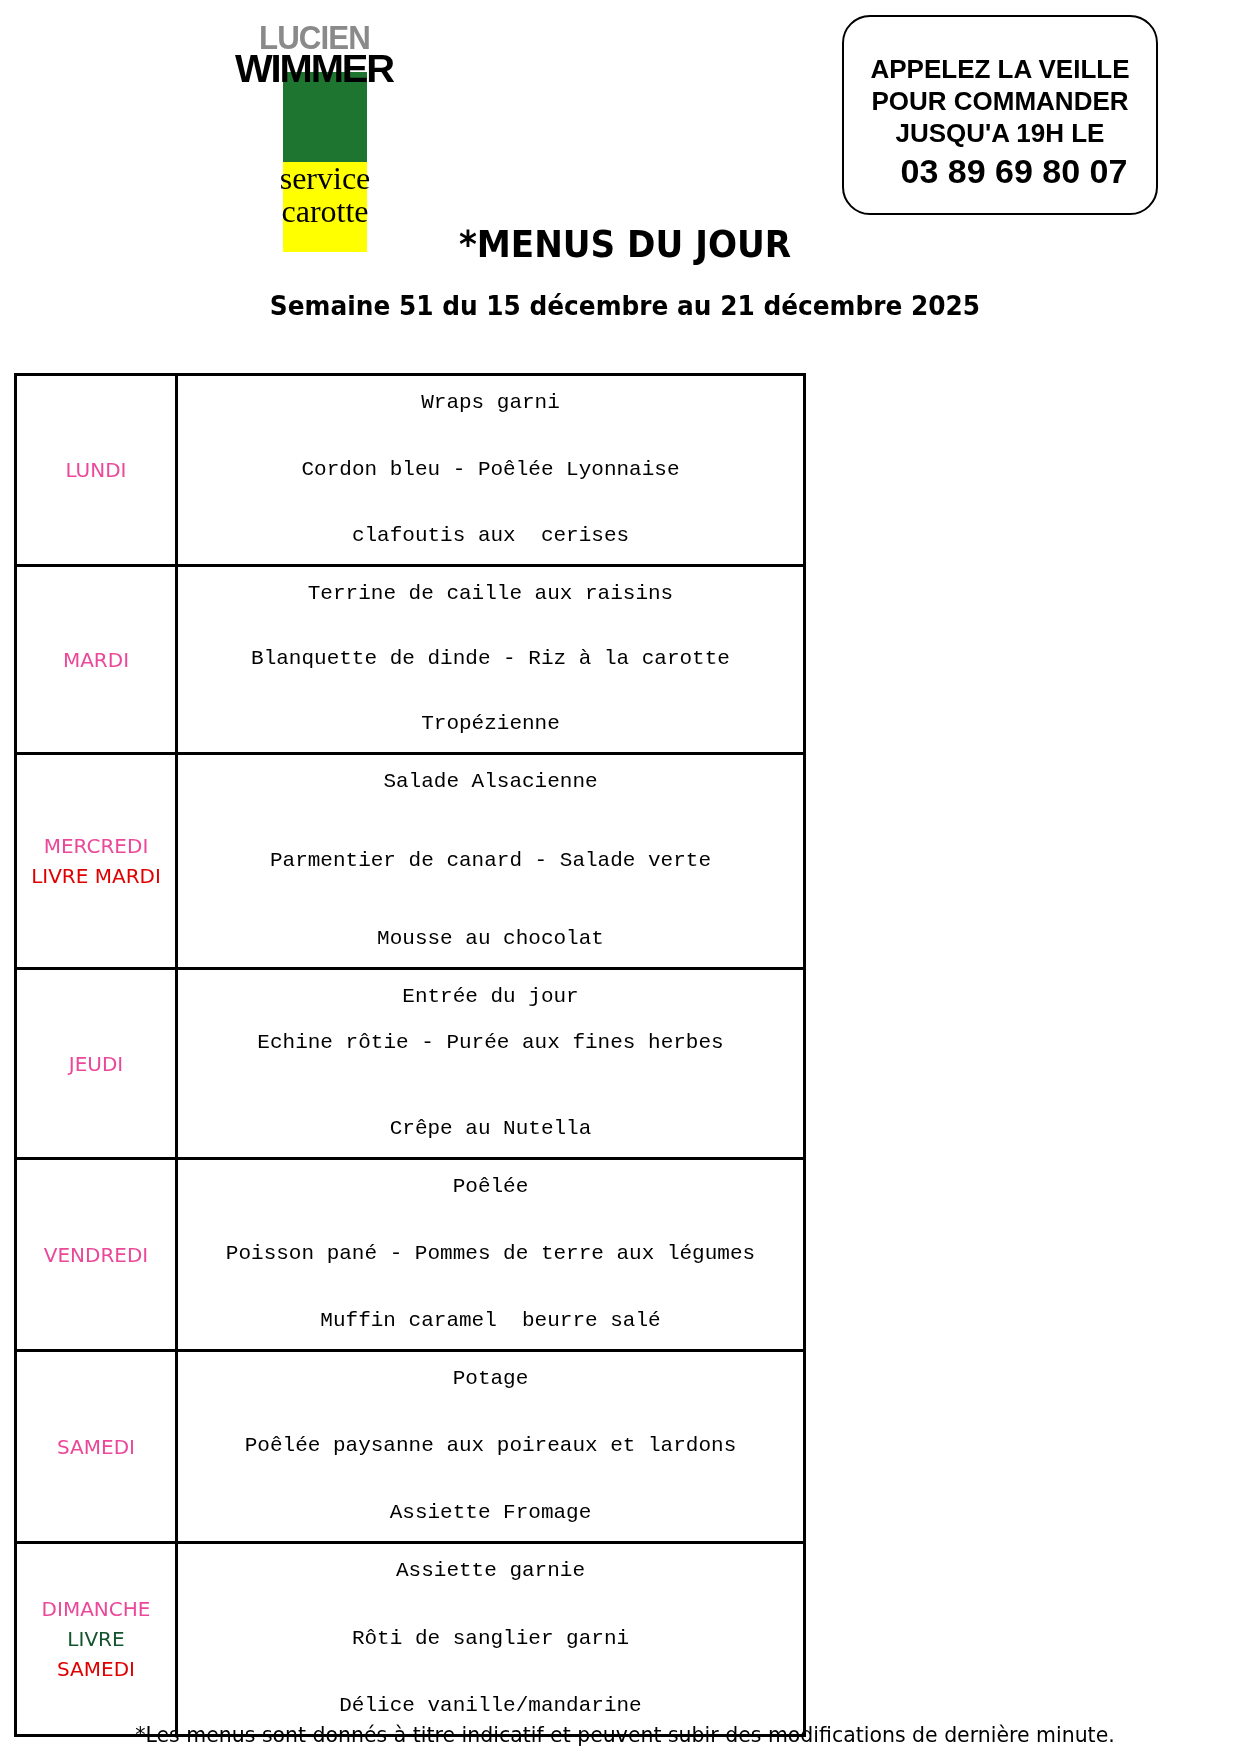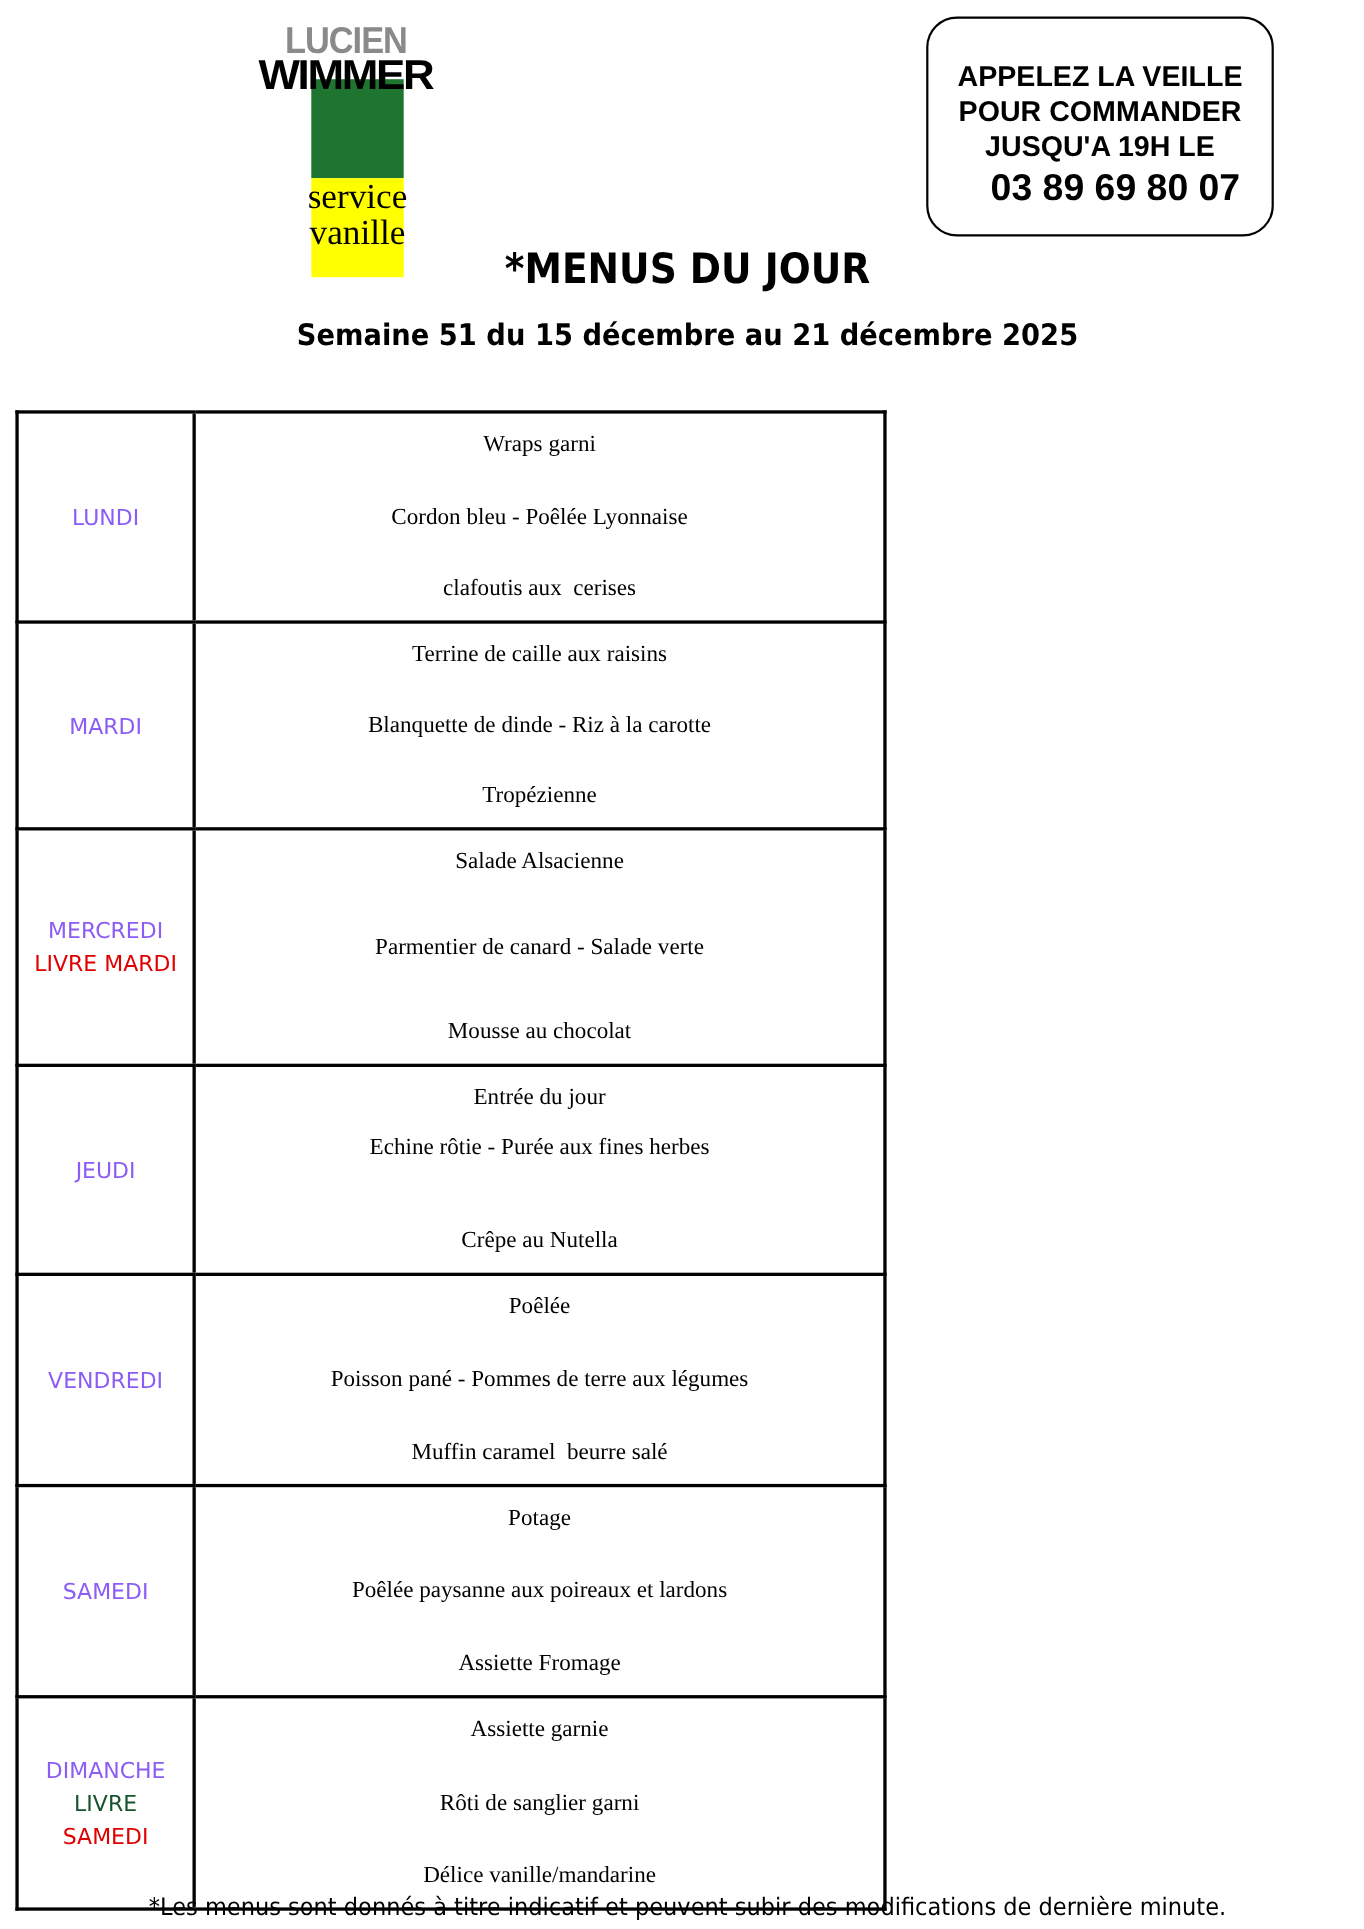--- a/index.html
+++ b/index.html
@@ -28,40 +28,40 @@
   .title { position: absolute; left: 0; width: 1250px; top: 222px; text-align: center;
            font-family: "DejaVu Sans", sans-serif; font-weight: bold; font-size: 38px; letter-spacing: 0px; transform: scaleX(0.9); }
   .subtitle { position: absolute; left: 0; width: 1250px; top: 290px; text-align: center;
               font-family: "DejaVu Sans", sans-serif; font-weight: bold; font-size: 27px; transform: scaleX(0.92); }
 
   
   .menu-table { position: absolute; left: 14px; top: 373px; width: 792px; border-collapse: collapse; table-layout: fixed; }
   .menu-table td { border: 3px solid #000; text-align: center; vertical-align: middle; padding: 0; }
   .menu-table tr.row td:first-child { border-right-width: 2px; }
   .day-cell { width: 158px; font-family: "DejaVu Sans", sans-serif; font-size: 20px; line-height: 30px; }
-  .day-name { display: block; color: #8b5cf6; }
+  .day-name { display: block; color: #ec4899; }
   .day-note { display: block; color: #e00000; }
-  .dish-cell { font-family: Liberation Serif, serif; font-size: 21px; }
+  .dish-cell { font-family: Liberation Mono, monospace; font-size: 21px; }
   .dish-wrap { display: flex; flex-direction: column; justify-content: space-between; height: 100%; box-sizing: border-box; }
   .dish { display: block; }
 
   .footer-note { position: absolute; left: 0; width: 1250px; top: 1722px; text-align: center;
                  font-family: "DejaVu Sans", sans-serif; font-size: 22px; transform: scaleX(0.93); }
 </style>
 </head>
 <body>
 
 <div class="logo">
   <div class="logo-lucien">LUCIEN</div>
   <div class="logo-green"></div>
   <div class="logo-wimmer">WIMMER</div>
   <div class="logo-yellow"></div>
   <div class="logo-service">
     <div>service</div>
-    <div>vanille</div>
+    <div>carotte</div>
   </div>
 </div>
 
 <div class="order-box">
   <div class="order-lines">
     <div class="order-line">APPELEZ LA VEILLE</div>
     <div class="order-line">POUR COMMANDER</div>
     <div class="order-line">JUSQU'A 19H LE</div>
     <div class="order-phone">03 89 69 80 07</div>
   </div>

